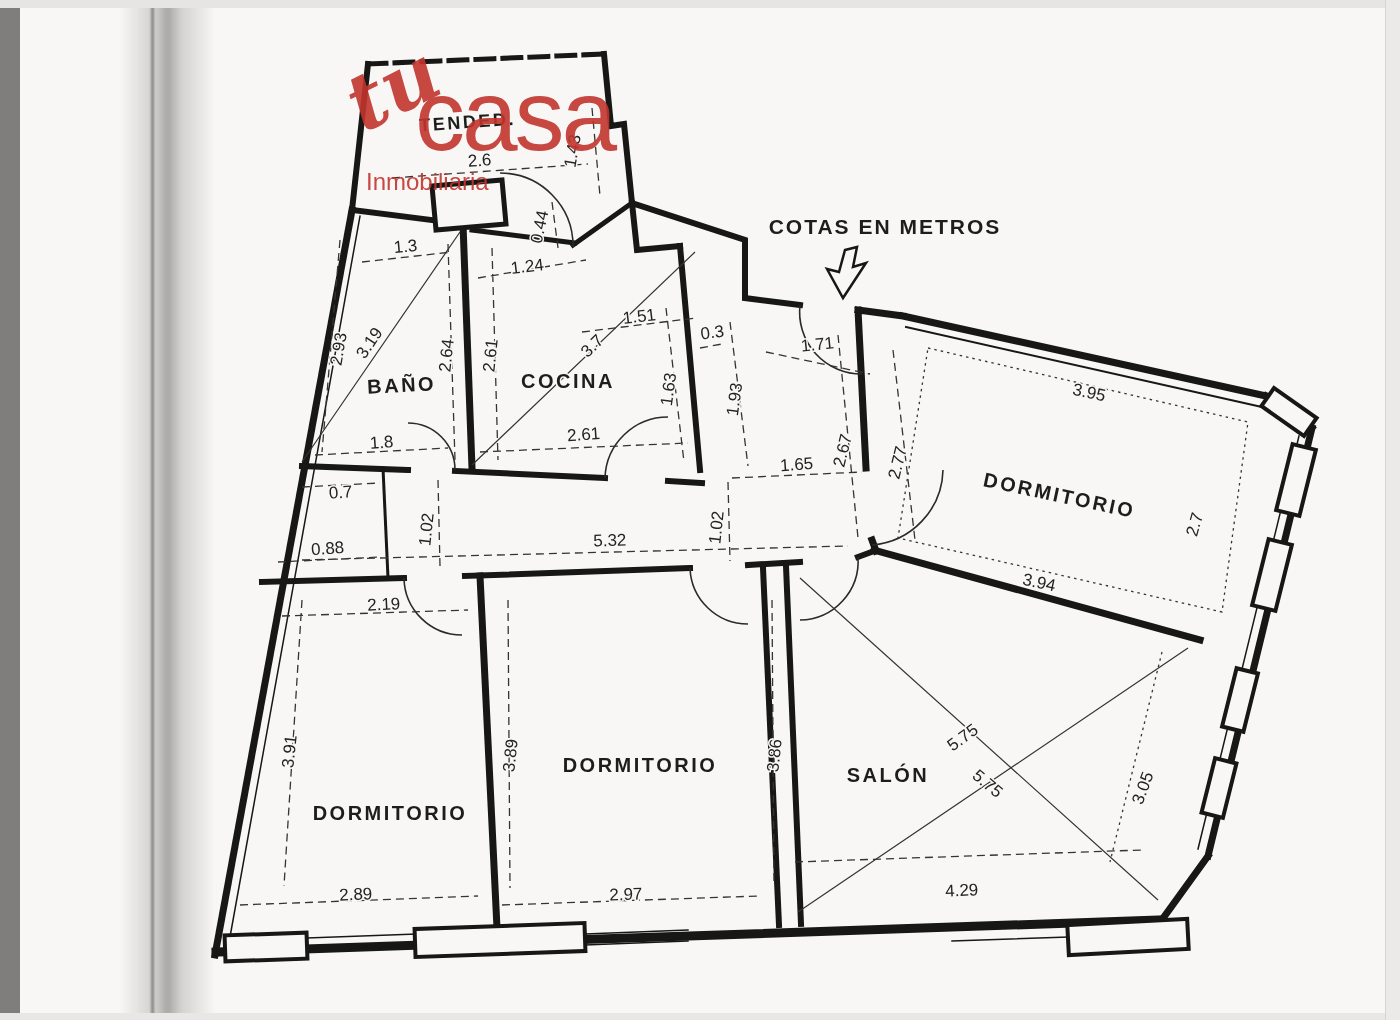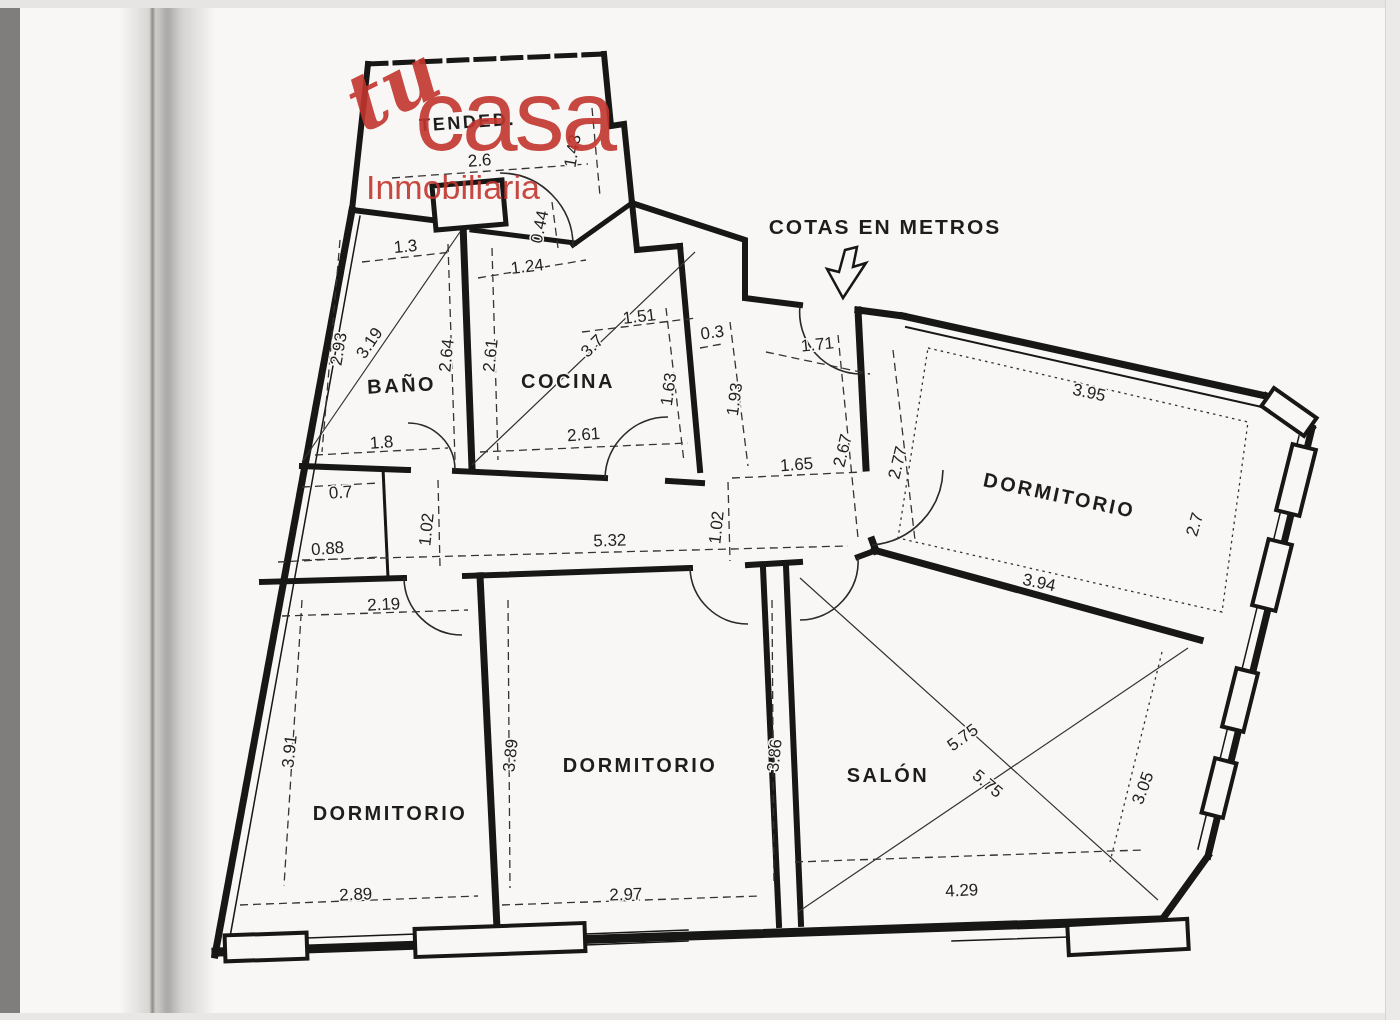--- a/index.html
+++ b/index.html
@@ -11,21 +11,21 @@
   .edge-right{position:absolute;left:1385px;top:0;width:15px;height:1020px;background:#ebeae8;border-left:1px solid #d6d5d3;}
   .scan-shadow{position:absolute;left:120px;top:0;width:95px;height:1020px;filter:blur(2px);
     background:linear-gradient(90deg, rgba(120,118,115,0) 0%, rgba(115,113,110,0.30) 38%,
       rgba(70,68,66,0.45) 50%, rgba(115,113,110,0.28) 64%, rgba(120,118,115,0) 100%);}
   .scan-core{position:absolute;left:151px;top:0;width:3px;height:1020px;background:rgba(45,44,42,.45);filter:blur(1px);}
   .logo{position:absolute;color:#c2342e;}
   .logo-compra{left:22px;top:70px;font-size:98px;font-weight:400;color:#4b4a49;letter-spacing:-3px;}
   .logo-tu{left:346px;top:42px;font-size:78px;font-weight:bold;font-style:italic;
            font-family:"DejaVu Serif", serif;transform:rotate(-27deg);}
   .logo-casa{left:415px;top:58px;font-size:100px;font-weight:400;letter-spacing:-3px;}
-  .logo-sub{left:366px;top:168px;font-size:34px;font-weight:400;}
+  .logo-sub{left:366px;top:168px;font-size:24px;font-weight:400;}
   .logo{opacity:.9;}
   svg{position:absolute;left:0;top:0;}
   .dim{font-size:17px;fill:#232322;text-anchor:middle;paint-order:stroke;stroke:#f8f7f5;stroke-width:3px;}
   .room{font-size:20px;font-weight:bold;fill:#1d1d1c;text-anchor:middle;letter-spacing:2.5px;
         paint-order:stroke;stroke:#f8f7f5;stroke-width:3px;}
   .note{font-size:21px;font-weight:bold;fill:#1d1d1c;text-anchor:middle;letter-spacing:2px;}
 </style>
 </head>
 <body>
 

